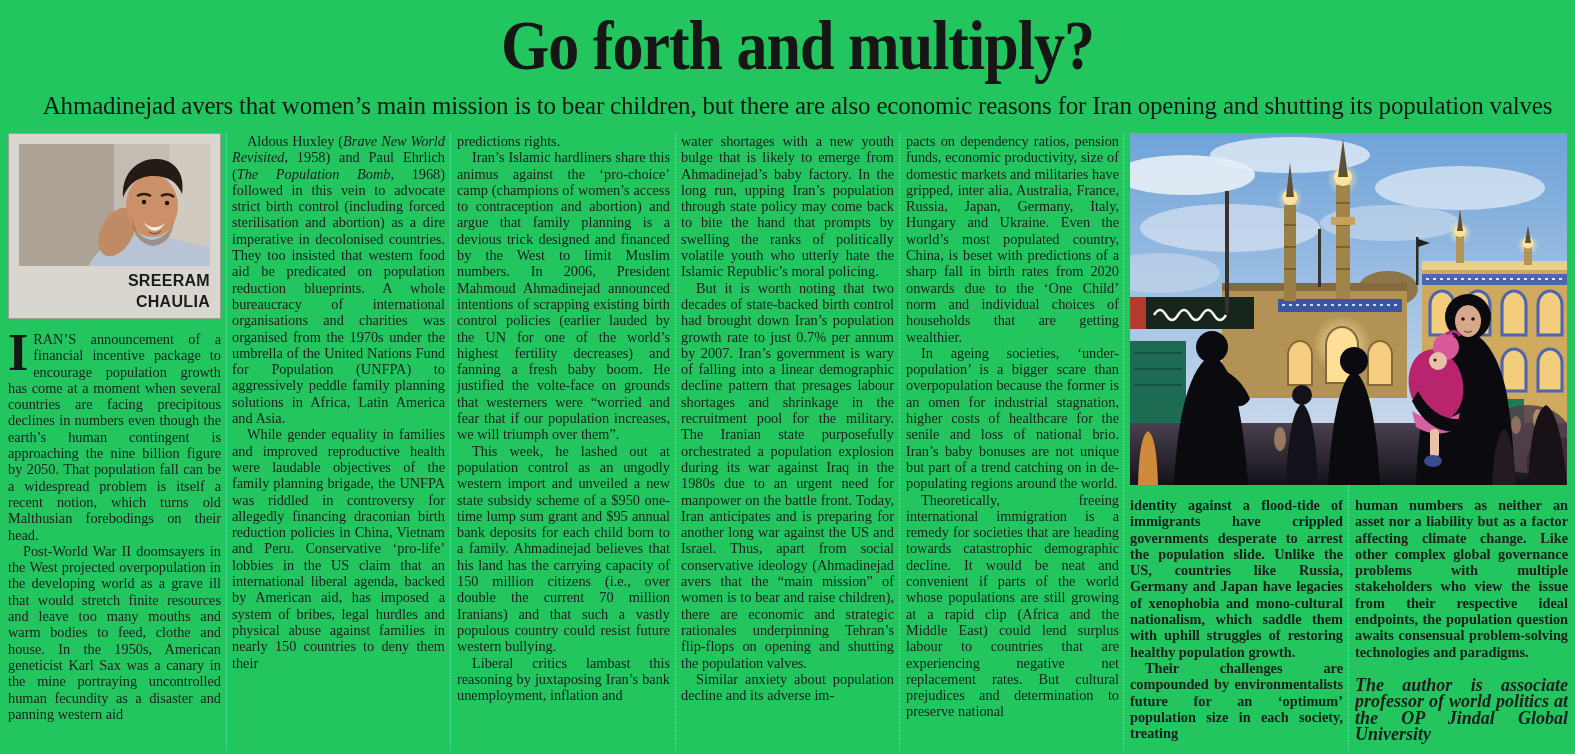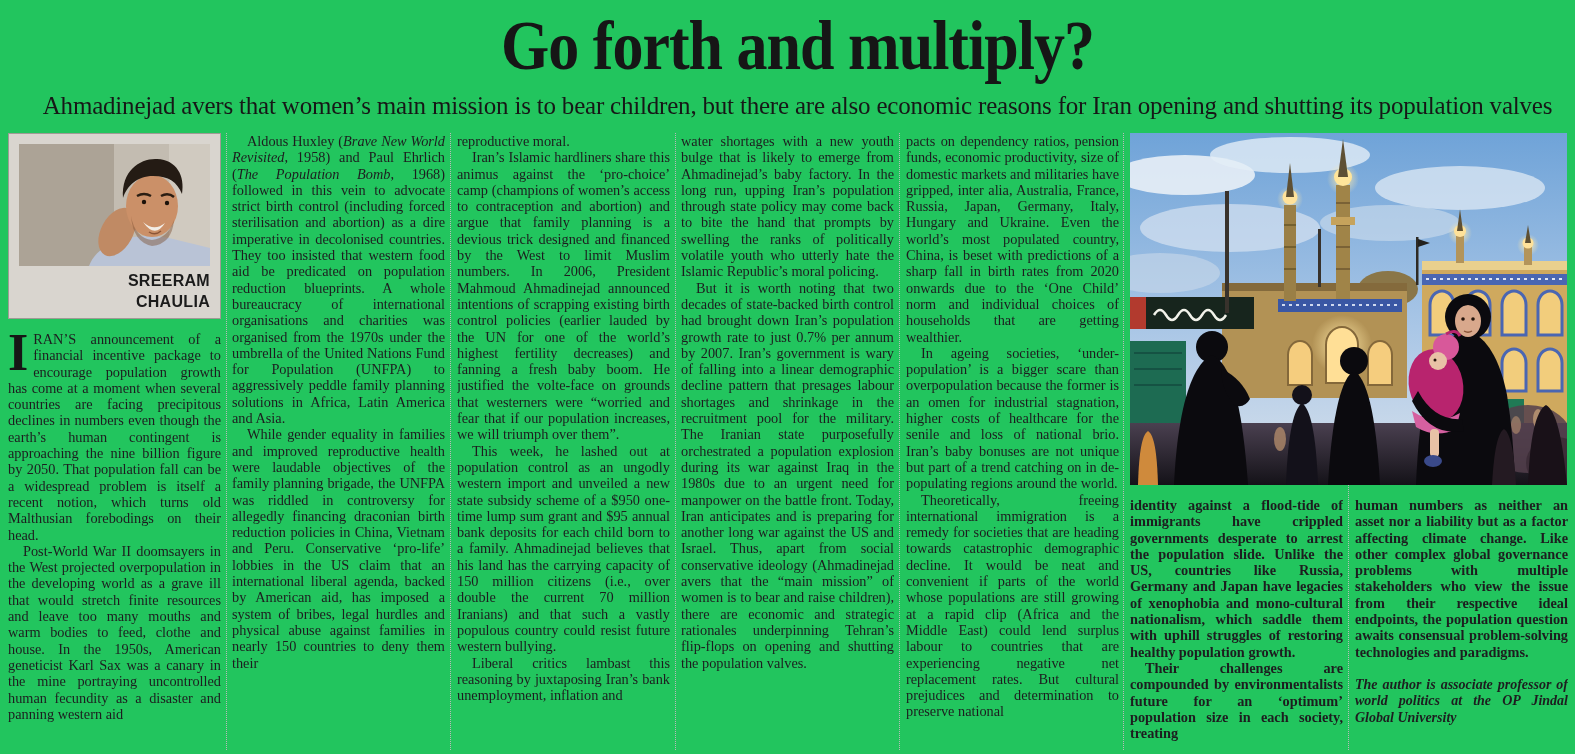--- a/index.html
+++ b/index.html
@@ -9,21 +9,21 @@
   .headline{position:absolute;top:6px;left:0;width:100%;text-align:center;margin:0;
             font-family:"Liberation Serif", serif;font-weight:700;font-size:62px;
             letter-spacing:-1px;transform:scaleY(1.12);transform-origin:center top;color:#161616;}
   .deck{position:absolute;top:92px;left:0;width:100%;text-align:center;margin:0;
         font-size:25px;letter-spacing:-0.2px;color:#171717;}
   
   .col{position:absolute;top:133px;width:213px;height:615px;overflow:hidden;
        font-size:14.3px;line-height:16.3px;text-align:justify;}
   .col p.para{margin:0;text-indent:15px;}
   .col p.para.cont{text-indent:0;}
-  .col p.para.bio{margin-top:17px;font-style:italic;font-size:14px;}
+  .col p.para.bio{margin-top:17px;font-style:italic;font-size:18px;}
   .it{font-style:italic;}
   .dropcap{float:left;font-size:52px;line-height:40px;padding:2px 5px 0 0;font-weight:700;color:#161616;}
   .colrule{position:absolute;top:133px;bottom:4px;width:0;border-left:1px dotted #b9b9b9;}
   
   .author-card{width:213px;height:186px;background:#d9d5cf;border:1px solid #9f9b95;
                box-sizing:border-box;padding:10px 10px 6px 10px;margin-bottom:12px;}
   .author-photo{display:block;width:191px;height:122px;}
   .author-name{margin-top:4px;text-align:right;font-family:"Liberation Sans", sans-serif;
                font-weight:700;font-size:16px;line-height:21px;color:#1b1b1b;letter-spacing:0.3px;}
   .author-name span{display:block;}
@@ -79,28 +79,29 @@
     </div>
   <p class="para cont"><span class="dropcap">I</span><span>RAN’S announcement of a financial incentive package to encourage population growth has come at a moment when several countries are facing precipitous declines in numbers even though the earth’s human contingent is approaching the nine billion figure by 2050. That population fall can be a widespread problem is itself a recent notion, which turns old Malthusian forebodings on their head.</span></p>
       <p class="para"><span>Post-World War II doomsayers in the West projected overpopulation in the developing world as a grave ill that would stretch finite resources and leave too many mouths and warm bodies to feed, clothe and house. In the 1950s, American geneticist Karl Sax was a canary in the mine portraying uncontrolled human fecundity as a disaster and panning western aid</span></p>
     </div>
 
   <div class="col" style="left:232px">
       <p class="para"><span>Aldous Huxley (</span><span class="it">Brave New World Revisited</span><span>, 1958) and Paul Ehrlich (</span><span class="it">The Population Bomb</span><span>, 1968) followed in this vein to advocate strict birth control (including forced sterilisation and abortion) as a dire imperative in decolonised countries. They too insisted that western food aid be predicated on population reduction blueprints. A whole bureaucracy of international organisations and charities was organised from the 1970s under the umbrella of the United Nations Fund for Population (UNFPA) to aggressively peddle family planning solutions in Africa, Latin America and Asia.</span></p>
       <p class="para"><span>While gender equality in families and improved reproductive health were laudable objectives of the family planning brigade, the UNFPA was riddled in controversy for allegedly financing draconian birth reduction policies in China, Vietnam and Peru. Conservative ‘pro-life’ lobbies in the US claim that an international liberal agenda, backed by American aid, has imposed a system of bribes, legal hurdles and physical abuse against families in nearly 150 countries to deny them their</span></p>
     </div>
   <div class="col" style="left:457px">
-      <p class="para cont"><span>reproductive moral.</span></p>
+      <p class="para cont"><span>predictions rights.</span></p>
       <p class="para"><span>Iran’s Islamic hardliners share this animus against the ‘pro-choice’ camp (champions of women’s access to contraception and abortion) and argue that family planning is a devious trick designed and financed by the West to limit Muslim numbers. In 2006, President Mahmoud Ahmadinejad announced intentions of scrapping existing birth control policies (earlier lauded by the UN for one of the world’s highest fertility decreases) and fanning a fresh baby boom. He justified the volte-face on grounds that westerners were “worried and fear that if our population increases, we will triumph over them”.</span></p>
       <p class="para"><span>This week, he lashed out at population control as an ungodly western import and unveiled a new state subsidy scheme of a $950 one-time lump sum grant and $95 annual bank deposits for each child born to a family. Ahmadinejad believes that his land has the carrying capacity of 150 million citizens (i.e., over double the current 70 million Iranians) and that such a vastly populous country could resist future western bullying.</span></p>
       <p class="para"><span>Liberal critics lambast this reasoning by juxtaposing Iran’s bank unemployment, inflation and</span></p>
     </div>
   <div class="col" style="left:681px">
       <p class="para cont"><span>water shortages with a new youth bulge that is likely to emerge from Ahmadinejad’s baby factory. In the long run, upping Iran’s population through state policy may come back to bite the hand that prompts by swelling the ranks of politically volatile youth who utterly hate the Islamic Republic’s moral policing.</span></p>
       <p class="para"><span>But it is worth noting that two decades of state-backed birth control had brought down Iran’s population growth rate to just 0.7% per annum by 2007. Iran’s government is wary of falling into a linear demographic decline pattern that presages labour shortages and shrinkage in the recruitment pool for the military. The Iranian state purposefully orchestrated a population explosion during its war against Iraq in the 1980s due to an urgent need for manpower on the battle front. Today, Iran anticipates and is preparing for another long war against the US and Israel. Thus, apart from social conservative ideology (Ahmadinejad avers that the “main mission” of women is to bear and raise children), there are economic and strategic rationales underpinning Tehran’s flip-flops on opening and shutting the population valves.</span></p>
+      <p class="para"><span>Similar anxiety about population decline and its adverse im-</span></p>
     </div>
   <div class="col" style="left:906px">
       <p class="para cont"><span>pacts on dependency ratios, pension funds, economic productivity, size of domestic markets and militaries have gripped, inter alia, Australia, France, Russia, Japan, Germany, Italy, Hungary and Ukraine. Even the world’s most populated country, China, is beset with predictions of a sharp fall in birth rates from 2020 onwards due to the ‘One Child’ norm and individual choices of households that are getting wealthier.</span></p>
       <p class="para"><span>In ageing societies, ‘under-population’ is a bigger scare than overpopulation because the former is an omen for industrial stagnation, higher costs of healthcare for the senile and loss of national brio. Iran’s baby bonuses are not unique but part of a trend catching on in de-populating regions around the world.</span></p>
       <p class="para"><span>Theoretically, freeing international immigration is a remedy for societies that are heading towards catastrophic demographic decline. It would be neat and convenient if parts of the world whose populations are still growing at a rapid clip (Africa and the Middle East) could lend surplus labour to countries that are experiencing negative net replacement rates. But cultural prejudices and determination to preserve national</span></p>
     </div>
   <div class="col lower" style="left:1130px">
       <p class="para cont"><span>identity against a flood-tide of immigrants have crippled governments desperate to arrest the population slide. Unlike the US, countries like Russia, Germany and Japan have legacies of xenophobia and mono-cultural nationalism, which saddle them with uphill struggles of restoring healthy population growth.</span></p>
       <p class="para"><span>Their challenges are compounded by environmentalists future for an ‘optimum’ population size in each society, treating</span></p>
     </div>

